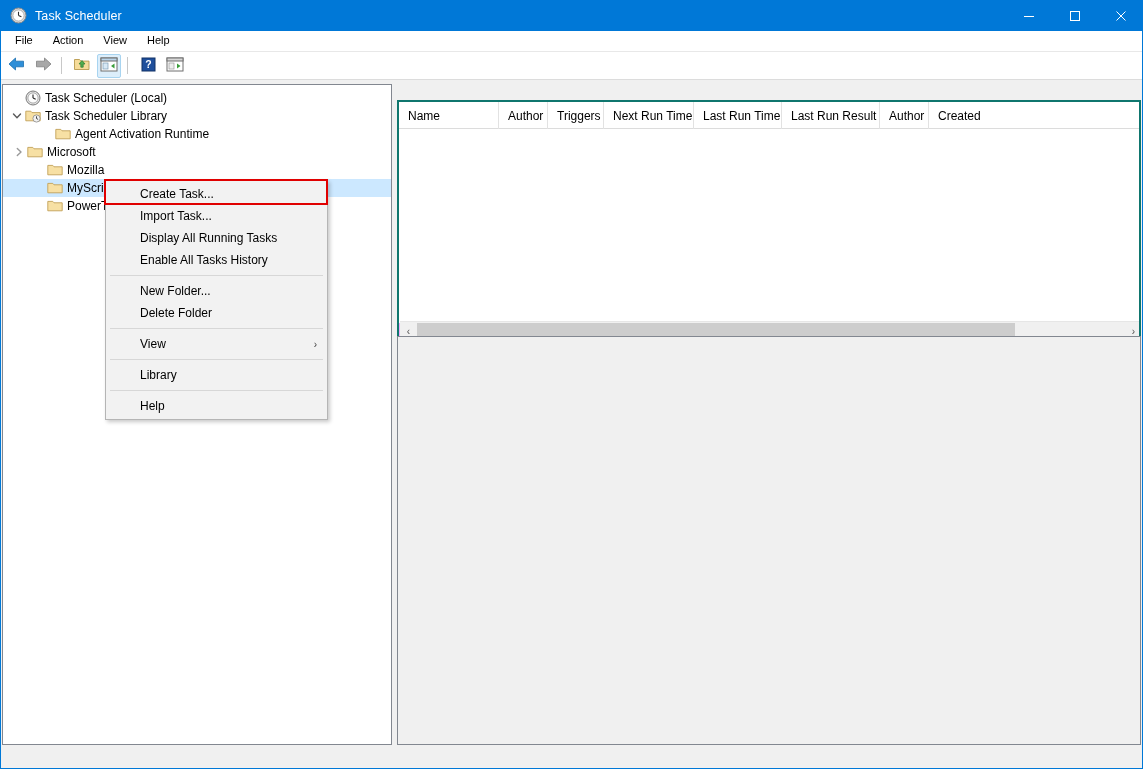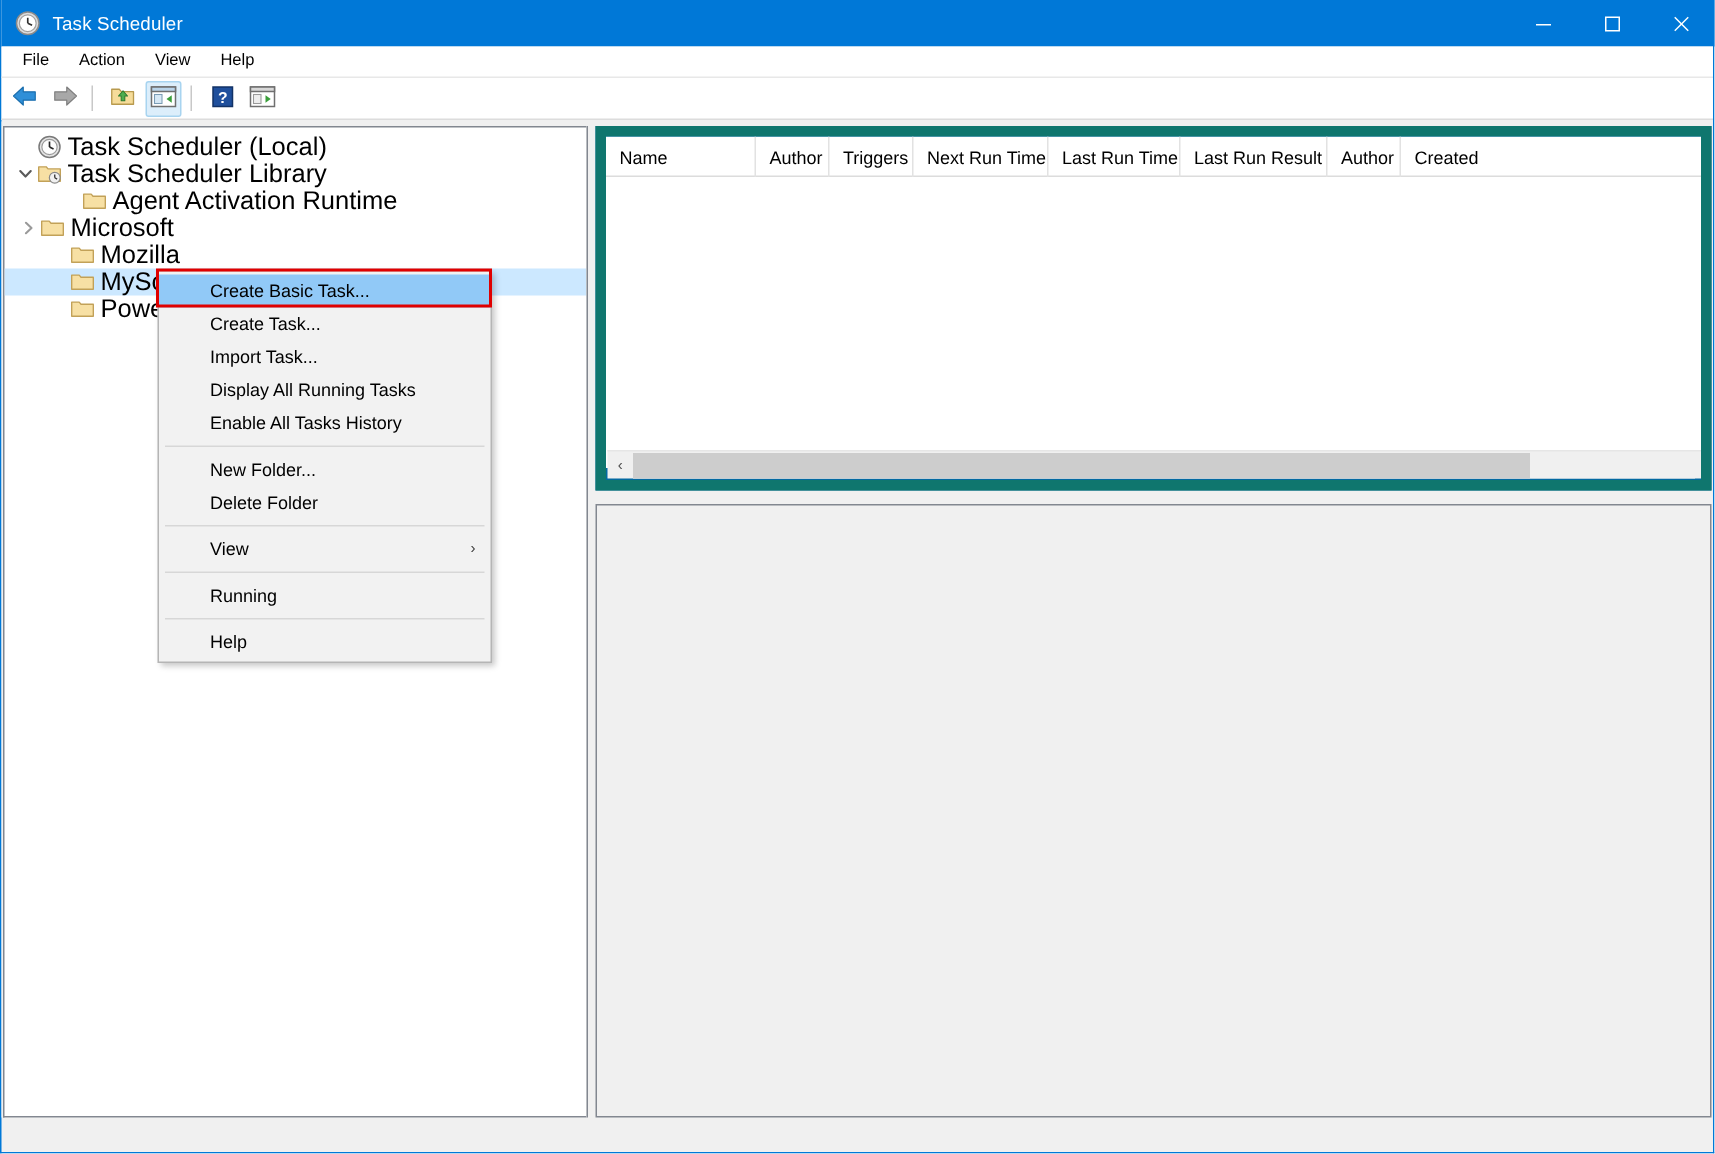--- a/index.html
+++ b/index.html
@@ -97,21 +97,21 @@
     background: #ffffff;
     border: 1px solid #828790;
     border-right: none;
     overflow: hidden;
   }
   .tree-inner { padding-top: 4px; }
   .tree-row {
     display: flex; align-items: center;
     height: 18px; padding-left: 4px;
     white-space: nowrap;
-    font-size: 17px; color: #000;
+    font-size: 12px; color: #000;
   }
   .tree-row.selected { background: #cce8ff; }
   .twisty {
     width: 16px; height: 16px; flex: 0 0 auto;
     display: flex; align-items: center; justify-content: center;
   }
   .node-icon { width: 16px; height: 16px; flex: 0 0 auto; margin-right: 4px; }
   .node-label { line-height: 16px; }
 
   
@@ -123,24 +123,24 @@
   }
 
   
   .right-pane {
     position: absolute; left: 396px; top: 3px;
     width: 744px; height: 661px;
   }
 
   
   .tasklist {
-    position: absolute; left: 0; top: 0;
+    position: absolute; left: 0; top: 16px;
     width: 744px; height: 243px;
-    background: #0369a1;
-    border: 7px solid #0f766e;
+    background: #f0abfc;
+    border: 2px solid #0f766e;
     overflow: hidden;
   }
   .colheader {
     display: flex; height: 27px;
     background: #ffffff;
     border-bottom: 1px solid #dcdcdc;
   }
   .col {
     display: flex; align-items: center;
     padding-left: 9px;
@@ -451,35 +451,34 @@
           </div>
           <div class="sb-arrow">›</div>
         </div>
       </div>
 
       <div class="detail-pane"></div>
     </div>
   </div>
 
   <div class="ctxmenu">
-    <div class="ctx-item highlight">Create Basic Task...</div>
     <div class="ctx-item">Create Task...</div>
     <div class="ctx-item">Import Task...</div>
     <div class="ctx-item">Display All Running Tasks</div>
     <div class="ctx-item">Enable All Tasks History</div>
     <div class="ctx-sep"></div>
     <div class="ctx-item">New Folder...</div>
     <div class="ctx-item">Delete Folder</div>
     <div class="ctx-sep"></div>
     <div class="ctx-item">
       <span>View</span>
       <span class="ctx-arrow">›</span>
     </div>
     <div class="ctx-sep"></div>
-    <div class="ctx-item">Running</div>
+    <div class="ctx-item">Library</div>
     <div class="ctx-sep"></div>
     <div class="ctx-item">Help</div>
   </div>
 
   <div class="annot-box"></div>
 
 
 </div>
 
 </body></html>

